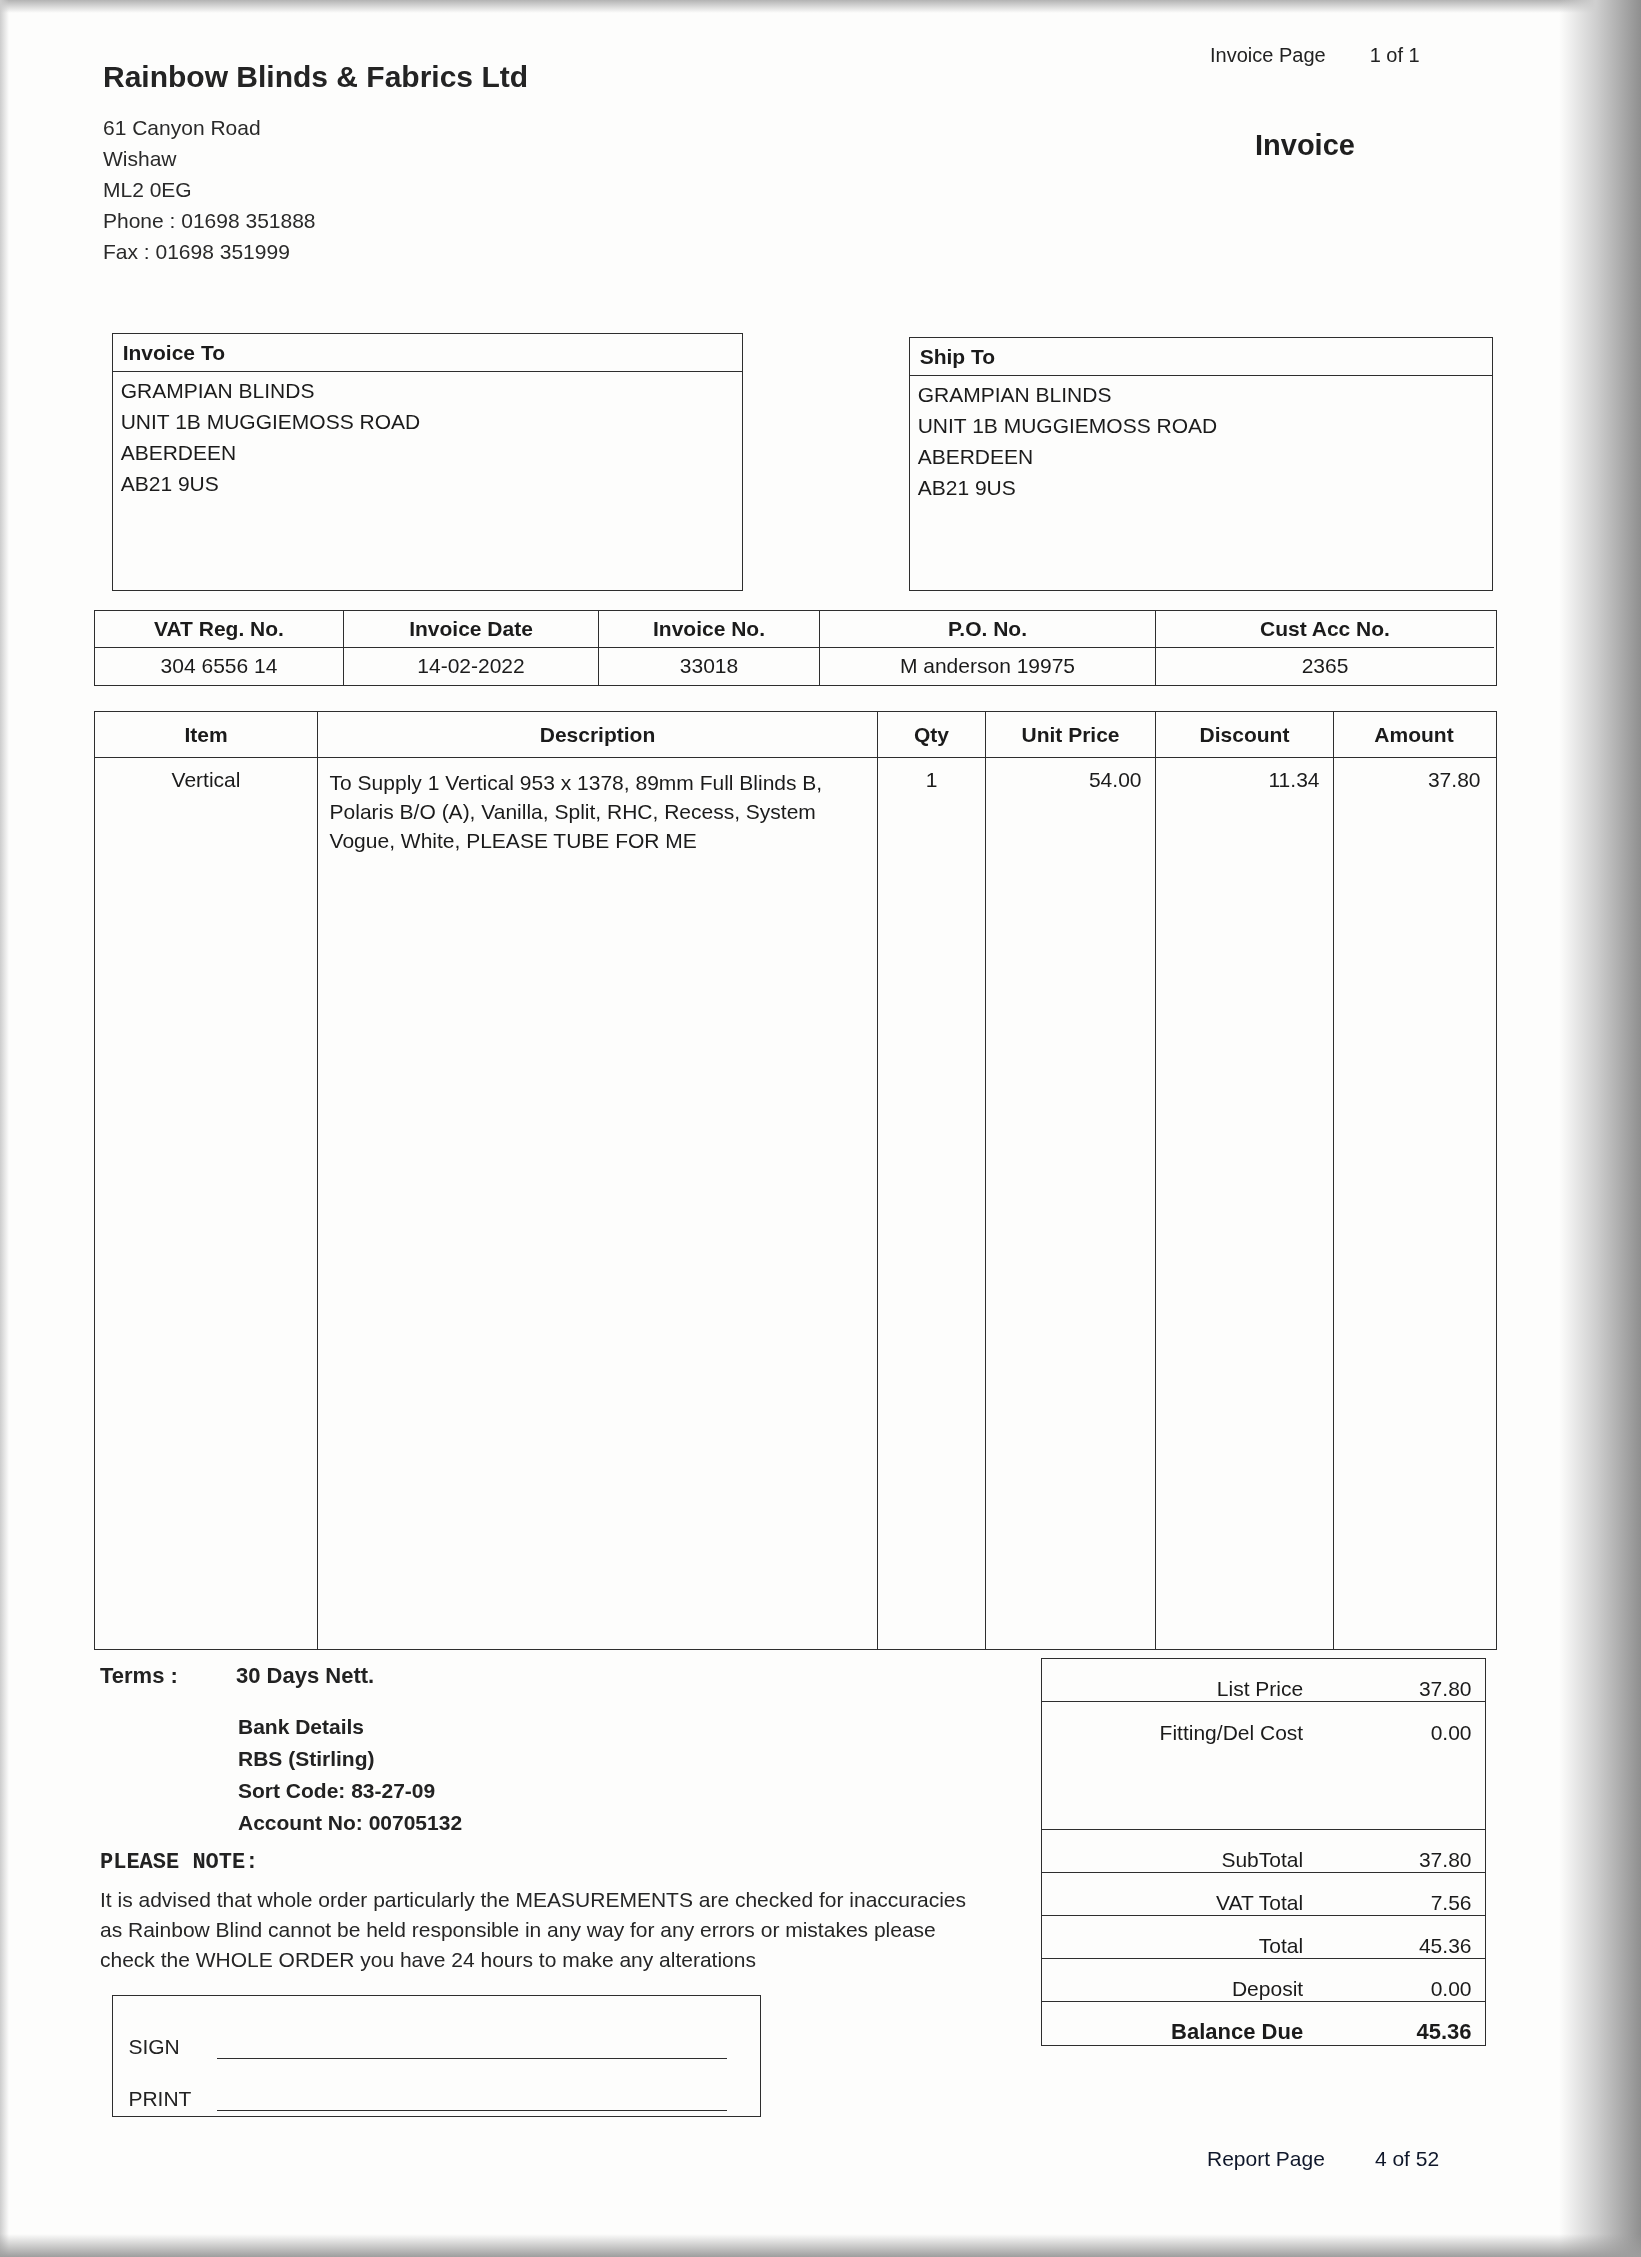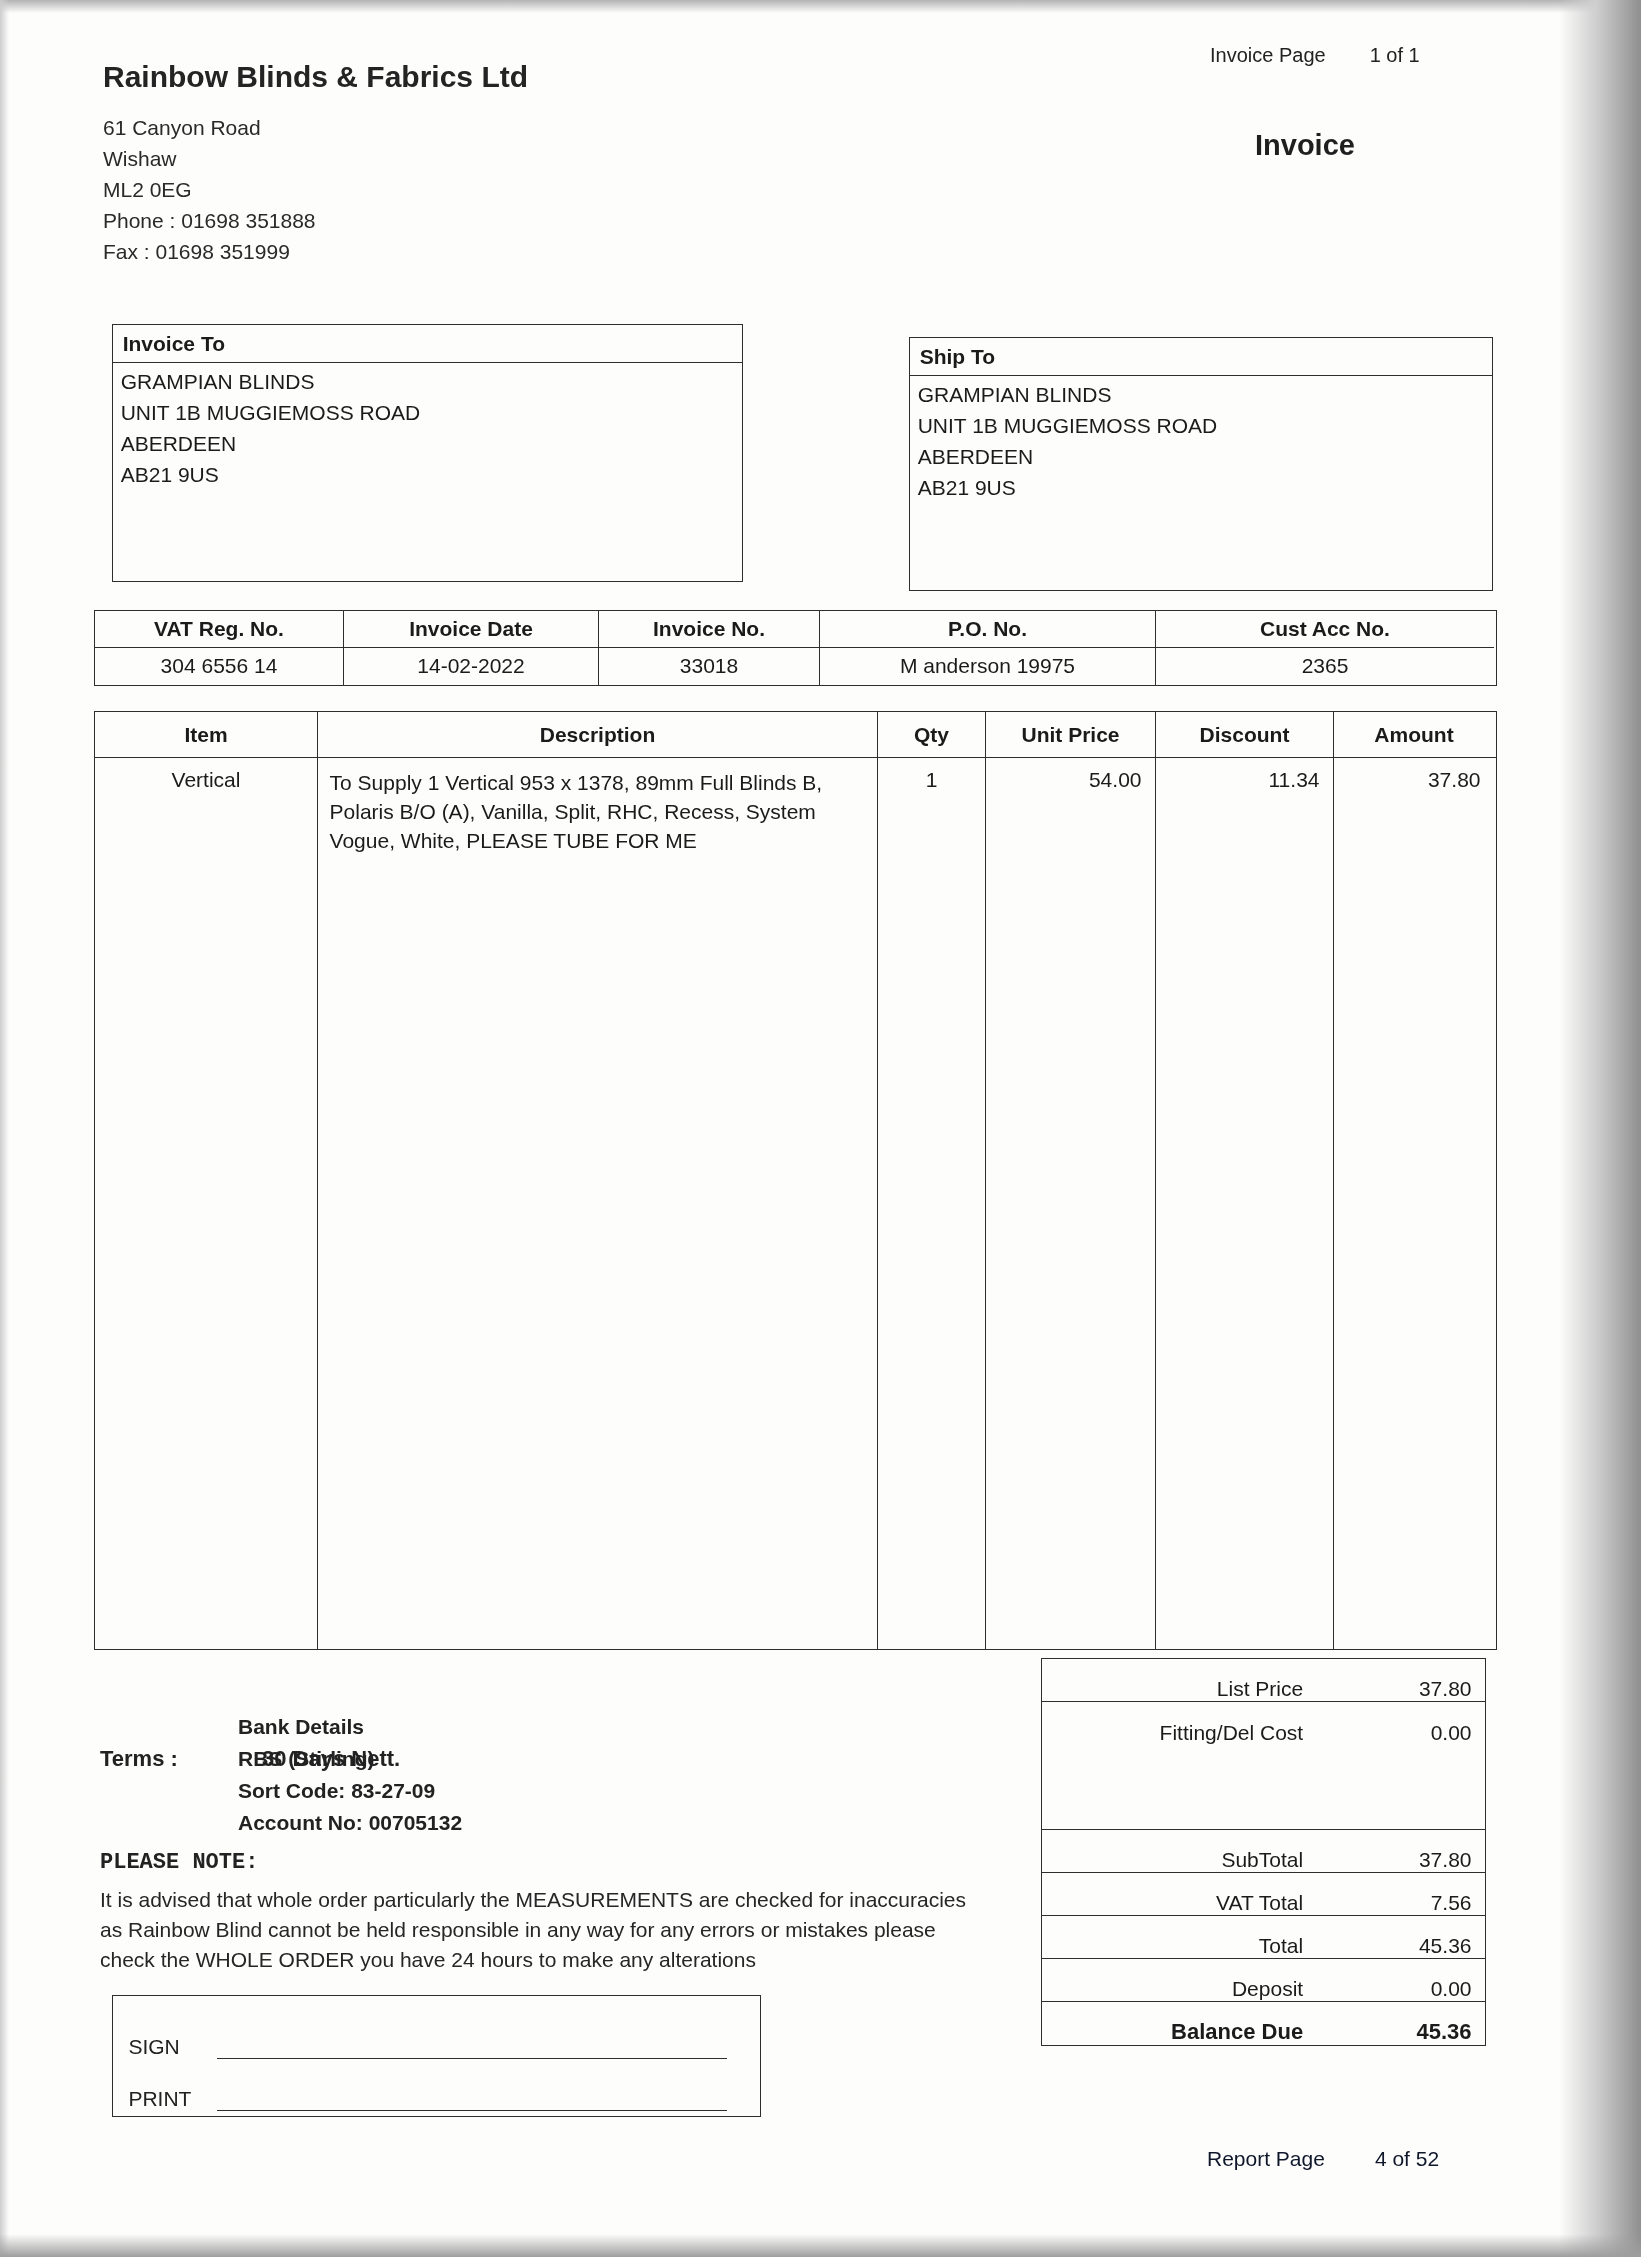--- a/index.html
+++ b/index.html
@@ -29,21 +29,21 @@
     background: linear-gradient(to right, #cdcdcd, rgba(255,255,255,0)); }
 
   
   .page-info { left: 1210px; top: 44px; display: flex; gap: 44px; font-size: 20px; color:#222; }
   .company-name { left: 103px; top: 60px; font-size: 30px; font-weight: bold; color: #242424; }
   .company-address { left: 103px; top: 112px; font-size: 21px; line-height: 31px; color:#2a2a2a; }
   .invoice-title { left: 1255px; top: 129px; font-size: 29px; font-weight: bold; color:#1f1f1f; }
 
   
   .addr-box { border: 1.9px solid #2e2e2e; background: transparent; }
-  .invoice-to-box { left: 112px; top: 324px; width: 631px; height: 258px; }
+  .invoice-to-box { left: 112px; top: 333px; width: 631px; height: 258px; }
   .ship-to-box   { left: 909px; top: 337px; width: 584px; height: 254px; }
   .addr-box .box-label {
     font-weight: bold; font-size: 21px; padding: 6.8px 9.7px 5.8px 9.7px;
     border-bottom: 1.9px solid #2e2e2e;
   }
   .addr-box .addr-lines { padding: 3.9px 7.7px; font-size: 21px; line-height: 31px; }
 
   
   .info-table { left: 94px; top: 610px; width: 1403px; border: 1.9px solid #2e2e2e; }
   .info-row { display: grid; grid-template-columns: 249px 255px 221px 336px 338px; }
@@ -57,21 +57,21 @@
   .items-head { border-bottom: 1.9px solid #2e2e2e; }
   .items-head .cell { font-weight: bold; font-size: 21px; text-align: center; padding: 10.6px 3.9px; border-right: 1.9px solid #2e2e2e; }
   .items-body { flex: 1; }
   .items-body .cell { font-size: 21px; padding: 9.7px 11.6px; border-right: 1.9px solid #2e2e2e; }
   .items-head .cell:last-child, .items-body .cell:last-child { border-right: none; }
   .cell.center { text-align: center; }
   .cell.num { text-align: right; padding-right: 13.5px; }
   .cell.desc { line-height: 29px; }
 
   
-  .terms-row { left: 100px; top: 1746px; display: flex; font-size: 22px; font-weight: bold; color:#222;gap:26px; }
+  .terms-row { left: 100px; top: 1663px; display: flex; font-size: 22px; font-weight: bold; color:#222; }
   .terms-label { width: 136px; }
   .bank-block { left: 238px; top: 1711px; font-size: 21px; font-weight: bold; line-height: 32px; color:#222; }
 
   
   .note-title { left: 100px; top: 1850px; font-size: 22px; font-weight: bold; color:#222;font-family:Liberation Mono, monospace; }
   .note-body { left: 100px; top: 1885px; width: 883px; font-size: 21px; line-height: 30px; color:#262626; }
 
   
   .totals-box { left: 1041px; top: 1658px; width: 445px; height: 388px; border: 1.9px solid #2e2e2e; display: flex; flex-direction: column; }
   .t-row { display: flex; align-items: flex-end; height: 43px; font-size: 21px; }

